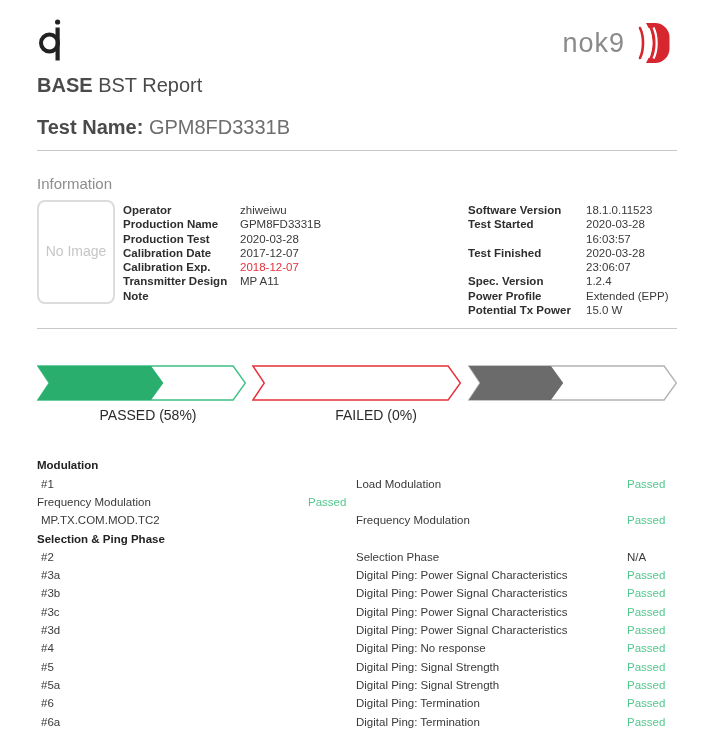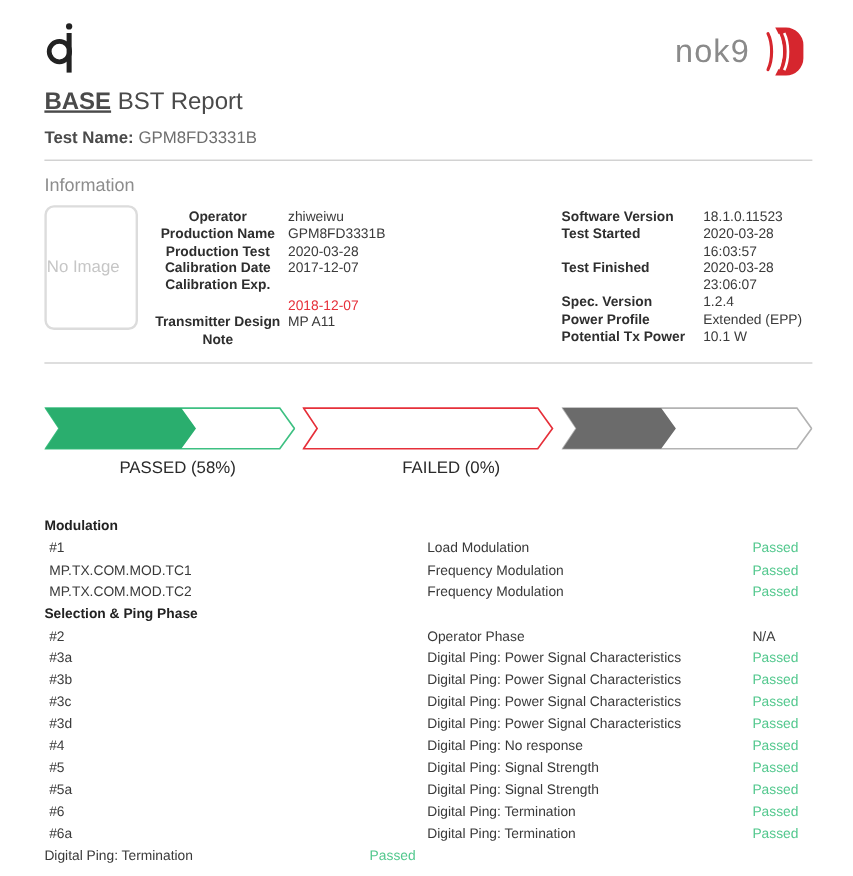--- a/index.html
+++ b/index.html
@@ -12,43 +12,43 @@
     color:#3a3a3a;
     padding:16px 4px 0 37px;
     overflow:hidden;
   }
   
   .hdr { position:relative; height:56px; }
   .qi-logo { position:absolute; left:1px; top:2px; }
   .brand { position:absolute; right:6px; top:4px; display:flex; align-items:center; }
   .brand-name { font-size:27px; color:#8a8a8a; letter-spacing:1px; margin-right:4px; font-weight:400; }
   .title { font-size:20px; color:#4a4a4a; margin-top:2px; }
-  .title b { font-weight:bold;text-decoration:underline; }
-  .testname { font-size:14px; margin-top:9px; color:#6e6e6e; }
+  .title b { font-weight:bold; }
+  .testname { font-size:20px; margin-top:19px; color:#6e6e6e; }
   .testname b { color:#4a4a4a; }
   .rule { border:none; border-top:1px solid #c8c8c8; margin-top:11px; }
-  .sec-head { font-size:15px; color:#8d8d8d; margin-top:12px; }
+  .sec-head { font-size:15px; color:#8d8d8d; margin-top:24px; }
   
   .info-wrap { display:flex; margin-top:8px; min-height:106px; }
   .noimg {
     flex:0 0 78px; height:104px;
     border:2px solid #dcdcdc; border-radius:8px;
-    display:flex; align-items:center; justify-content:flex-start; text-align:center;
+    display:flex; align-items:center; justify-content:center; text-align:center;
     color:#c6c6c6; font-size:14px; line-height:1.25;
     margin-right:8px;
   }
   .info-col { font-size:11.5px; line-height:14.3px; padding-top:3px; }
-  .info-col.left  { flex:0 0 345px;text-align:center; }
+  .info-col.left  { flex:0 0 345px; }
   .info-col.right { flex:1; }
   .info-row { display:flex; }
   .info-row .lbl { font-weight:bold; color:#2e2e2e; }
   .left  .lbl { flex:0 0 117px; }
   .right .lbl { flex:0 0 118px; }
   .info-row .val { color:#3a3a3a; }
-  .info-row .val.red { color:#e6303a;margin-top:17px; }
+  .info-row .val.red { color:#e6303a; }
   
   .chev-bar { display:flex; gap:6px; margin-top:35px; }
   .chev-bar svg { display:block; }
   .chev-labels { display:flex; gap:6px; margin-top:5px; }
   .chev-labels .cl { width:222px; text-align:center; font-size:14px; color:#2a2a2a; }
   
   .results { margin-top:33px; font-size:11.5px; line-height:18.3px; }
   .res-row { display:flex; }
   .res-row .c1 { flex:0 0 319px; }
   .res-row .c2 { flex:0 0 271px; }
@@ -139,21 +139,21 @@
         <div class="info-row">
           <span class="lbl">Spec. Version</span>
           <span class="val">1.2.4</span>
         </div>
         <div class="info-row">
           <span class="lbl">Power Profile</span>
           <span class="val">Extended (EPP)</span>
         </div>
         <div class="info-row">
           <span class="lbl">Potential Tx Power</span>
-          <span class="val">10.1 W</span>
+          <span class="val">15.0 W</span>
         </div>
       </div>
   </div>
 
   <hr class="rule">
 
 
   <div class="chev-bar">
       <svg width="222" height="38" viewBox="0 0 222 38">
         <path d="M1,1 H208 L221,19 L208,37 H1 L13,19 Z" fill="#ffffff" stroke="#3ec082" stroke-width="1.5"></path>
@@ -175,35 +175,34 @@
   <div class="results">
       <div class="res-row group">
         <div class="c1">Modulation</div>
       </div>
       <div class="res-row">
         <div class="c1 item">#1</div>
         <div class="c2">Load Modulation</div>
         <div class="c3 status-pass">Passed</div>
       </div>
       <div class="res-row">
-        <div class="c1 item">MP.TX.COM.MOD.TC1</div>
         <div class="c2">Frequency Modulation</div>
         <div class="c3 status-pass">Passed</div>
       </div>
       <div class="res-row">
         <div class="c1 item">MP.TX.COM.MOD.TC2</div>
         <div class="c2">Frequency Modulation</div>
         <div class="c3 status-pass">Passed</div>
       </div>
       <div class="res-row group">
         <div class="c1">Selection &amp; Ping Phase</div>
       </div>
       <div class="res-row">
         <div class="c1 item">#2</div>
-        <div class="c2">Operator Phase</div>
+        <div class="c2">Selection Phase</div>
         <div class="c3 status-na">N/A</div>
       </div>
       <div class="res-row">
         <div class="c1 item">#3a</div>
         <div class="c2">Digital Ping: Power Signal Characteristics</div>
         <div class="c3 status-pass">Passed</div>
       </div>
       <div class="res-row">
         <div class="c1 item">#3b</div>
         <div class="c2">Digital Ping: Power Signal Characteristics</div>

